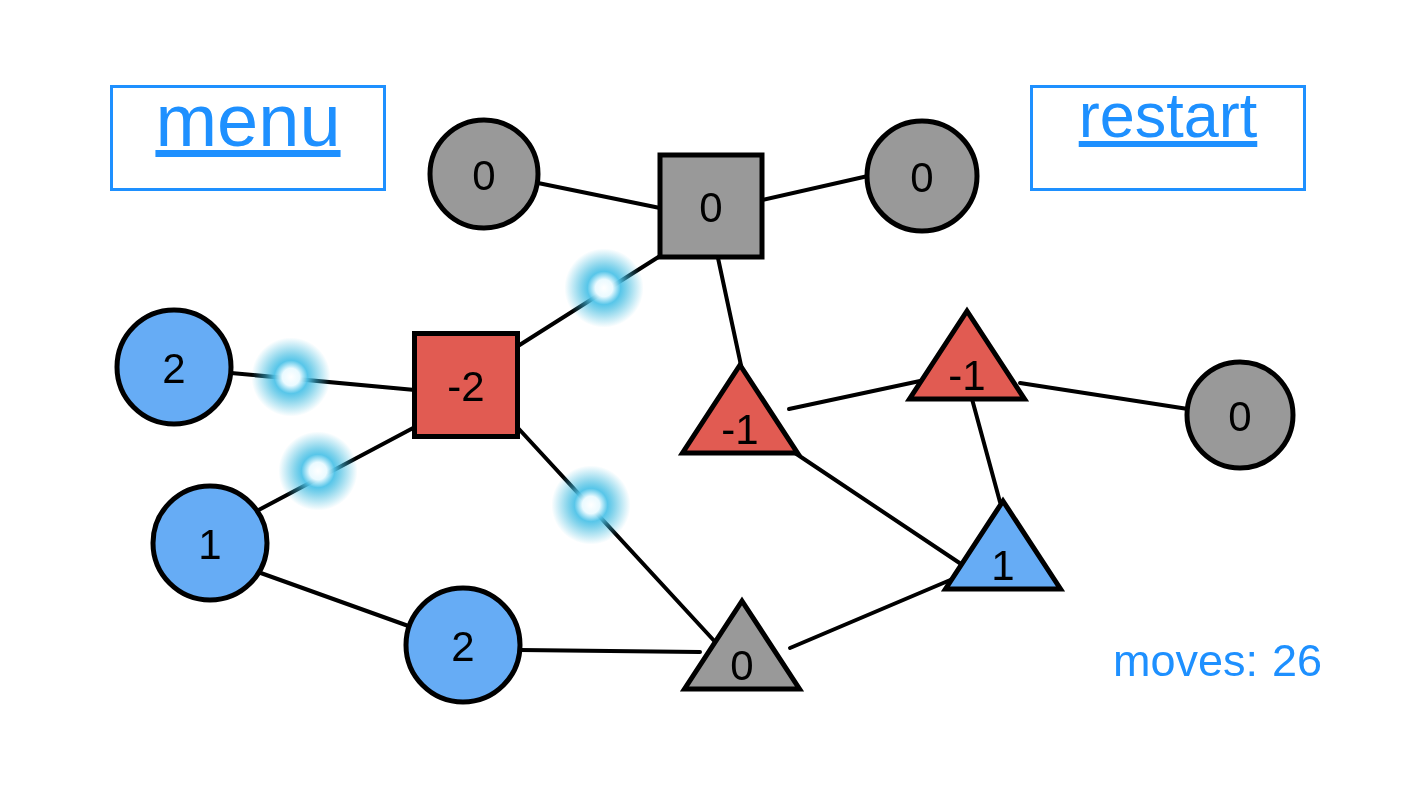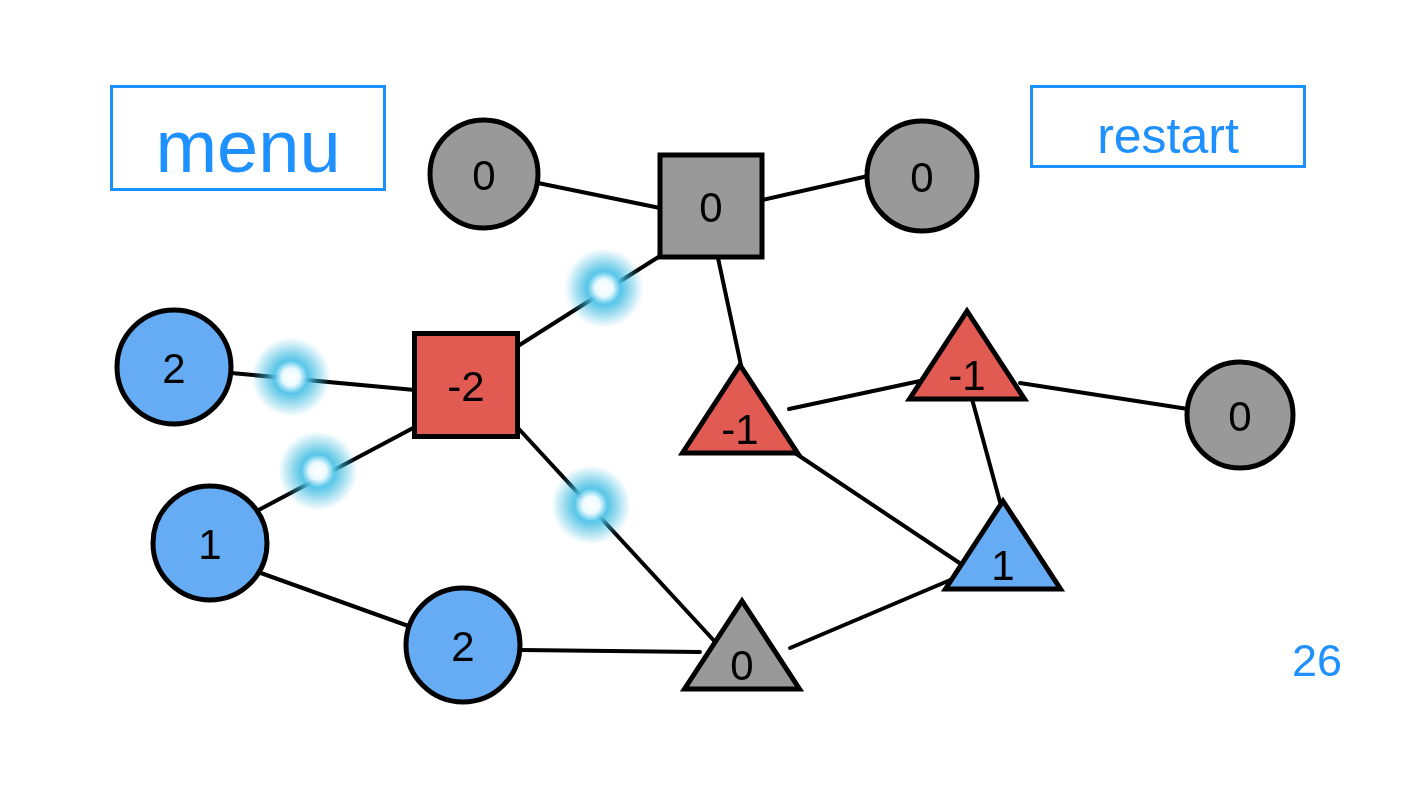--- a/index.html
+++ b/index.html
@@ -21,42 +21,43 @@
   }
 
   
   .ui-button {
     position: absolute;
     box-sizing: border-box;
     background: #ffffff;
     border: 3px solid #1E90FF;
     color: #1E90FF;
     display: flex;
-    align-items: flex-end;
+    align-items: flex-start;
     justify-content: center;
     font-family: "Liberation Sans", sans-serif;
     font-weight: 400;
     line-height: 1;
     letter-spacing: 0px;
     cursor: pointer;
     user-select: none;
+    text-decoration: underline;
   }
   #menu-button {
     left: 110px;
     top: 85px;
     width: 276px;
     height: 106px;
     font-size: 74px;
   }
   #restart-button {
     left: 1030px;
     top: 85px;
     width: 276px;
-    height: 83px;
-    font-size: 50px;
+    height: 106px;
+    font-size: 63px;
   }
   .btn-label { transform: translateY(-4px); }
 
   
   #graph-svg {
     position: absolute;
     left: 0;
     top: 0;
     width: 1414px;
     height: 800px;
@@ -95,21 +96,21 @@
   .score-row {
     display: flex;
     justify-content: flex-end;
     align-items: baseline;
     white-space: nowrap;
   }
   .score-key { }
   .score-val {
     display: inline-block;
     min-width: 70px;
-    text-align: right;
+    text-align: left;
     margin-left: 14px;
   }
 </style>
 </head>
 <body>
 
 <div id="stage">
 
   <svg id="graph-svg" viewBox="0 0 1414 800" xmlns="http://www.w3.org/2000/svg">
     <defs>
@@ -199,17 +200,18 @@
   <div class="ui-button" id="menu-button">
     <span class="btn-label">menu</span>
   </div>
 
   <div class="ui-button" id="restart-button">
     <span class="btn-label">restart</span>
   </div>
 
   <div id="score-panel">
     <div class="score-row">
+      <span class="score-key">moves:</span>
       <span class="score-val">26</span>
     </div>
   </div>
 
 </div>
 
 </body></html>

